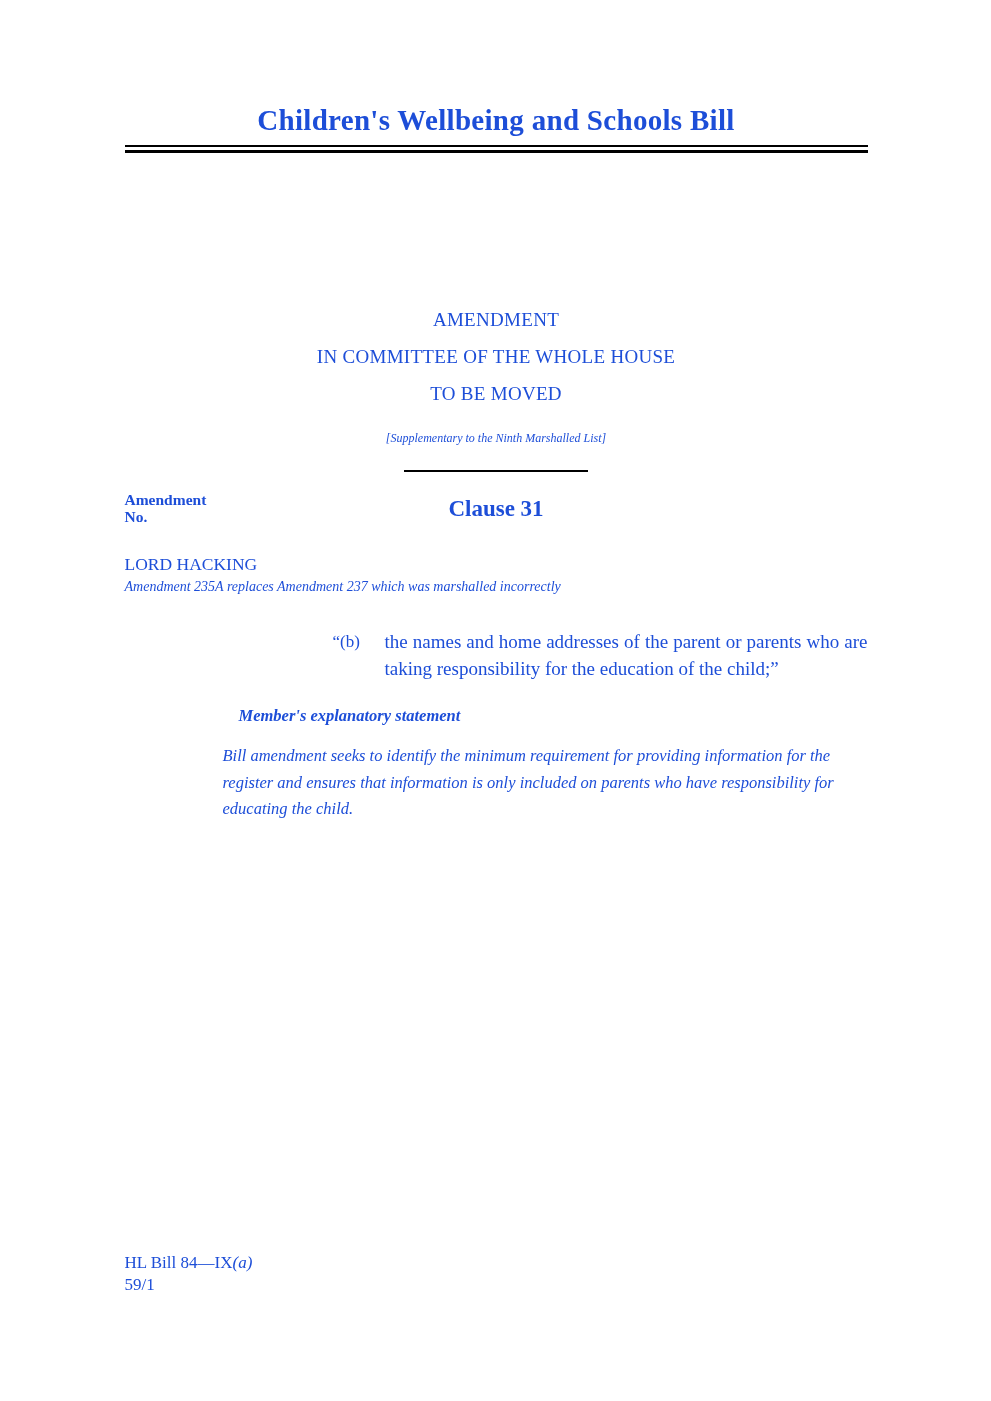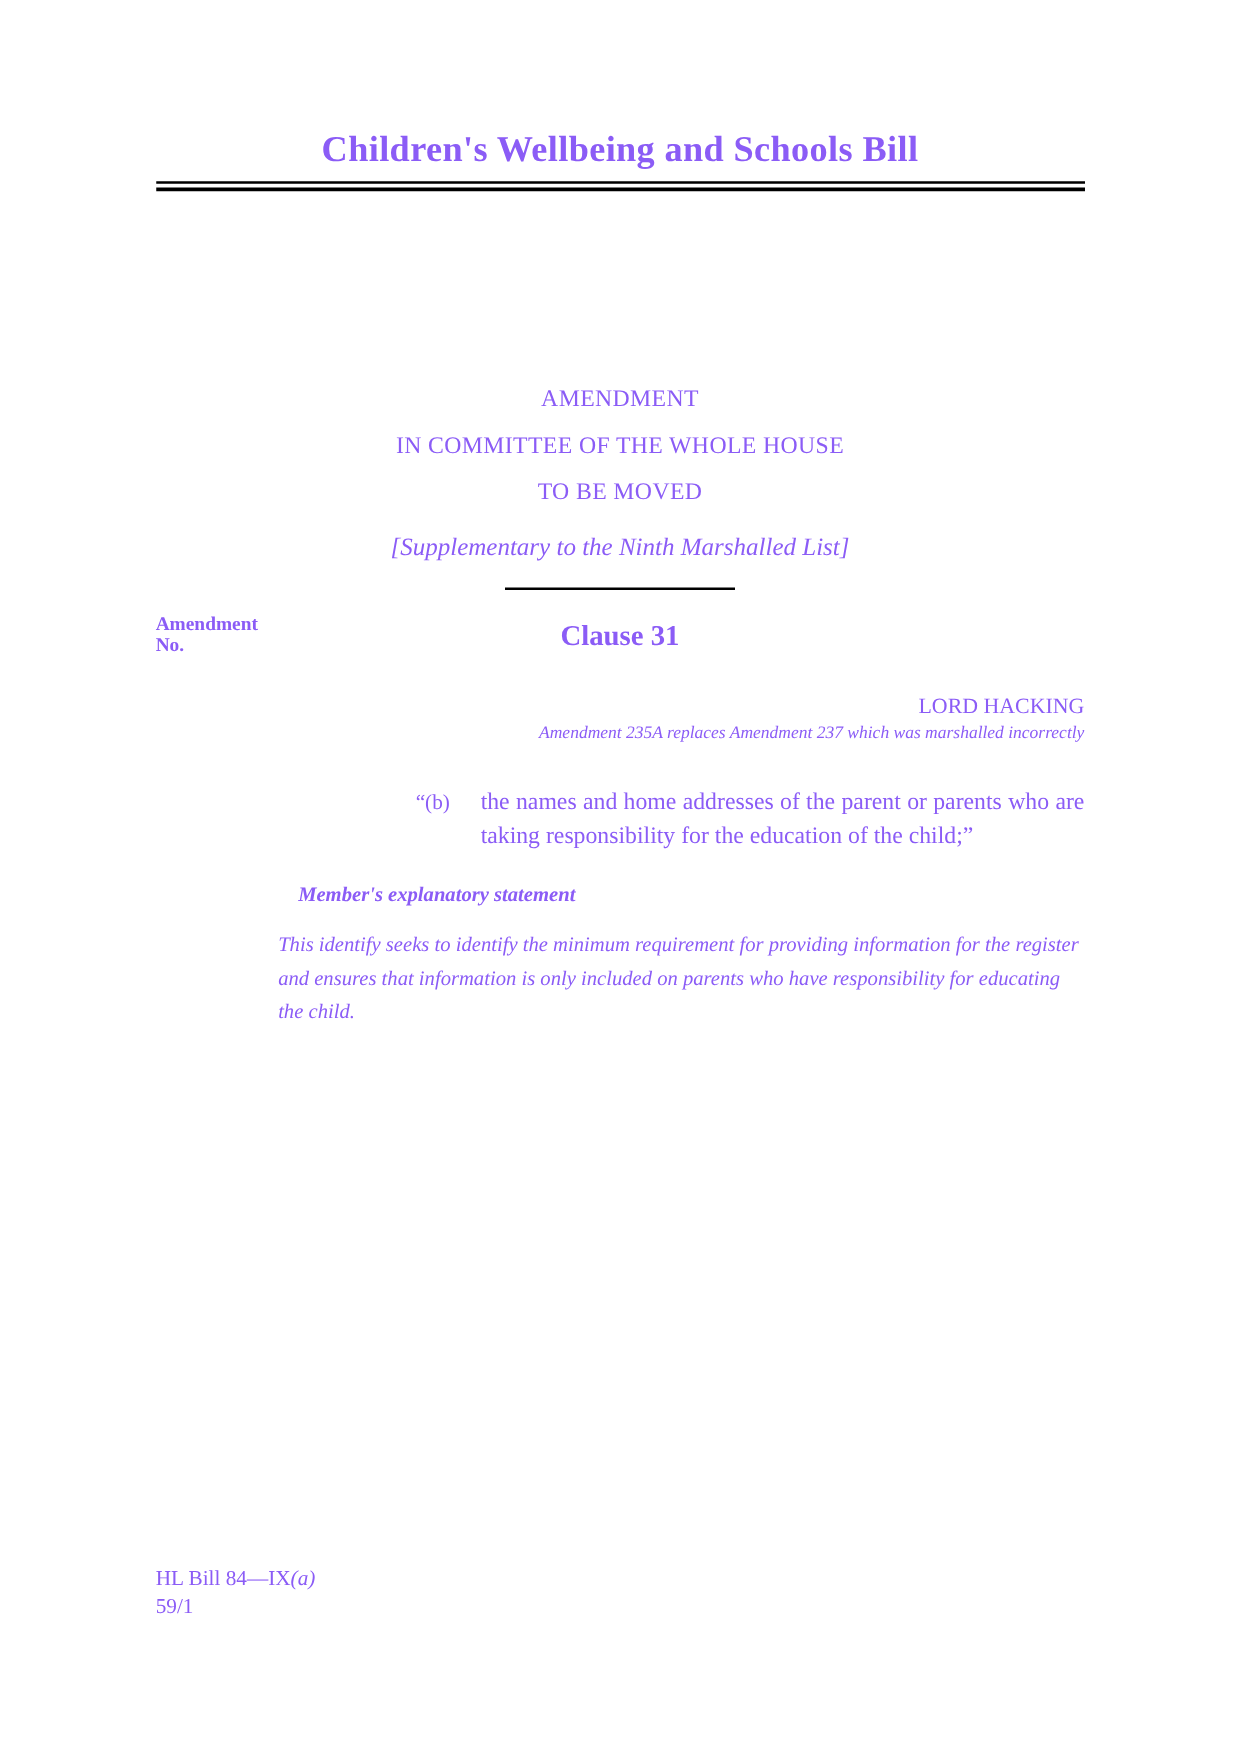--- a/index.html
+++ b/index.html
@@ -6,21 +6,21 @@
     margin: 0;
     padding: 0;
     background: #ffffff;
   }
   .page {
     position: relative;
     width: 932px;
     height: 1401px;
     margin: 0 auto;
     background: #ffffff;
-    color: #8b5cf6;
+    color: #1d4ed8;
     font-family: "Liberation Serif", "DejaVu Serif", serif;
     overflow: hidden;
   }
   .content {
     padding: 0 94px 0 95px;
   }
   .doc-title {
     margin: 0;
     padding-top: 103px;
     text-align: center;
@@ -40,21 +40,21 @@
     text-align: center;
   }
   .proc-line {
     font-size: 19px;
     line-height: 22px;
     margin: 0 0 15px 0;
     letter-spacing: 0.3px;
   }
   .proc-note {
     font-style: italic;
-    font-size: 20px;
+    font-size: 12px;
     line-height: 21px;
     margin-top: 23px;
   }
   .short-rule {
     width: 184px;
     margin: 21px auto 0 auto;
     border-top: 2px solid #000;
   }
   .clause-row {
     position: relative;
@@ -70,21 +70,21 @@
     line-height: 16.5px;
   }
   .clause-title {
     text-align: center;
     font-weight: bold;
     font-size: 23px;
     line-height: 20px;
     padding-top: 7px;
   }
   .mover {
-    text-align: right;
+    text-align: left;
     margin-top: 24px;
   }
   .mover-name {
     font-size: 17.5px;
     line-height: 20px;
   }
   .mover-note {
     font-style: italic;
     font-size: 14px;
     line-height: 20px;
@@ -193,21 +193,21 @@
       <div class="mover-note">Amendment 235A replaces Amendment 237 which was marshalled incorrectly</div>
     </div>
 
     <div class="amendment-item">
       <div class="insert-block">
         <div class="insert-marker">“(b)</div>
         <div class="insert-text">the names and home addresses of the parent or parents who are taking responsibility for the education of the child;”</div>
       </div>
       <div class="explanatory">
         <p class="explanatory-heading">Member's explanatory statement</p>
-        <div class="explanatory-text">This identify seeks to identify the minimum requirement for providing information for the register and ensures that information is only included on parents who have responsibility for educating the child.</div>
+        <div class="explanatory-text">Bill amendment seeks to identify the minimum requirement for providing information for the register and ensures that information is only included on parents who have responsibility for educating the child.</div>
       </div>
     </div>
 
   </div>
 
   <div class="footer">
     <div><span>HL Bill 84—IX</span><span class="bill-ref-suffix">(a)</span></div>
     <div>59/1</div>
   </div>
 </div>

